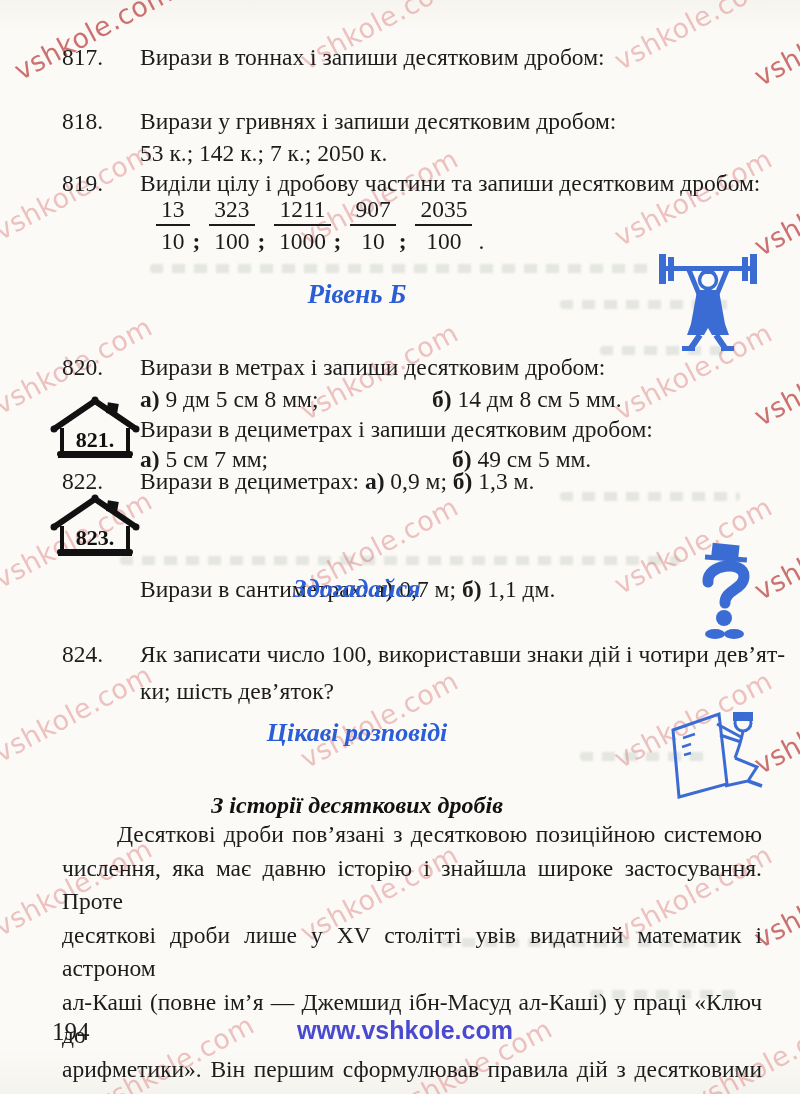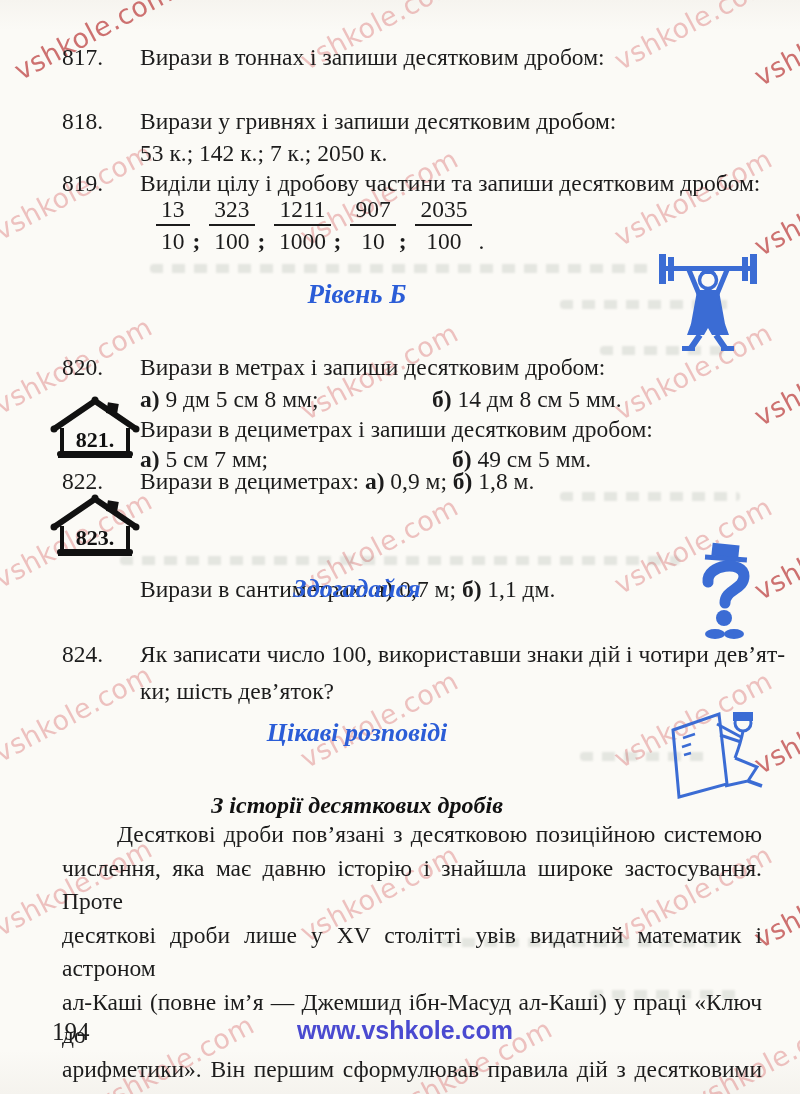--- a/index.html
+++ b/index.html
@@ -187,21 +187,21 @@
         <circle cx="82" cy="58" r="3" fill="#111" stroke="none"></circle>
       </g>
       <text x="47" y="51" text-anchor="middle" class="housenum">821.</text>
     </svg>
   </div>
   <span class="ptxt" style="left:140px;top:416px;">Вирази в дециметрах і запиши десятковим дробом:</span>
   <span class="ptxt" style="left:140px;top:446px;"><span class="blab">а)</span> <span>5 см 7 мм;</span></span>
   <span class="ptxt" style="left:452px;top:446px;"><span class="blab">б)</span> <span>49 см 5 мм.</span></span>
 
   <span class="pnum" style="left:62px;top:468px;">822.</span>
-  <span class="ptxt" style="left:140px;top:468px;"><span>Вирази в дециметрах:</span> <span class="blab">а)</span> <span>0,9 м;</span> <span class="blab">б)</span> <span>1,8 м.</span></span>
+  <span class="ptxt" style="left:140px;top:468px;"><span>Вирази в дециметрах:</span> <span class="blab">а)</span> <span>0,9 м;</span> <span class="blab">б)</span> <span>1,3 м.</span></span>
 
   <div class="icon-box" style="left:48px;top:494px;width:94px;height:64px;">
     <svg width="94" height="64" viewBox="0 0 94 64">
       <g stroke="#111" fill="none">
         <rect x="10" y="57" width="74" height="5" fill="#111" stroke="none"></rect>
         <path d="M14,32 L14,57 L80,57 L80,32" stroke-width="4"></path>
         <path d="M6,33 L47,5 L88,33" stroke-width="6" stroke-linejoin="round"></path>
         <rect x="59" y="7" width="11" height="11" fill="#111" stroke="none" transform="rotate(10 64 12)"></rect>
         <circle cx="6" cy="33" r="3.5" fill="#111" stroke="none"></circle>
         <circle cx="88" cy="33" r="3.5" fill="#111" stroke="none"></circle>

